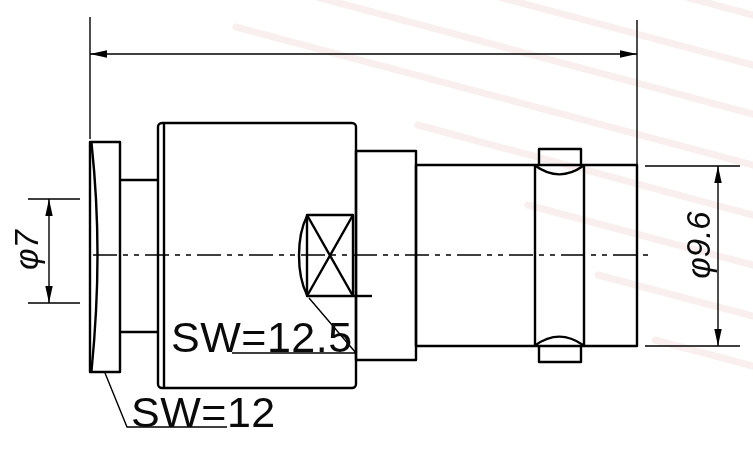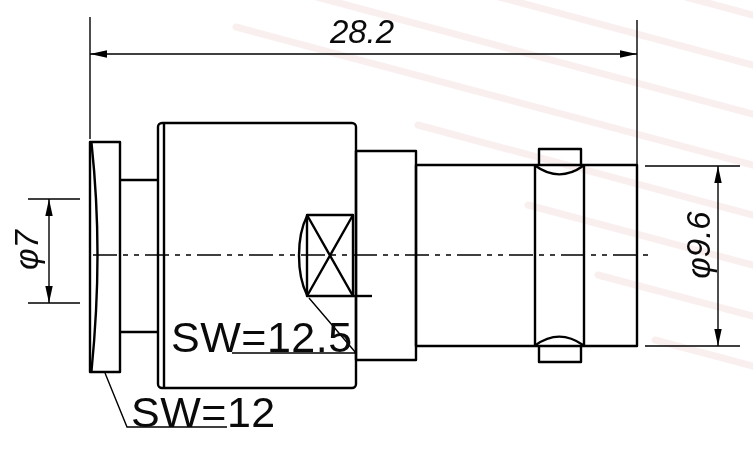--- a/index.html
+++ b/index.html
@@ -101,21 +101,20 @@
     <g fill="#000" stroke="none">
       <polygon points="90,54 107,50.2 107,57.8"></polygon>
       <polygon points="637,54 620,50.2 620,57.8"></polygon>
       <polygon points="49,199 45.3,216 52.7,216"></polygon>
       <polygon points="49,303 45.3,286 52.7,286"></polygon>
       <polygon points="718,166 714.3,183 721.7,183"></polygon>
       <polygon points="718,346 714.3,329 721.7,329"></polygon>
     </g>
   </svg>
 
-  <div class="label dim-label" style="left:302px;top:15px;width:120px;">28.2</div>
 
   <div class="label dim-label vlabel" style="left:-23px;top:233px;width:100px;height:34px;">φ7</div>
 
   <div class="label dim-label vlabel" style="left:639px;top:228px;width:120px;height:34px;">φ9.6</div>
 
   <div class="label sw-label" style="left:171px;top:316px;">SW=12.5</div>
 
   <div class="label sw-label" style="left:131px;top:391px;">SW=12</div>
 
 </div>

